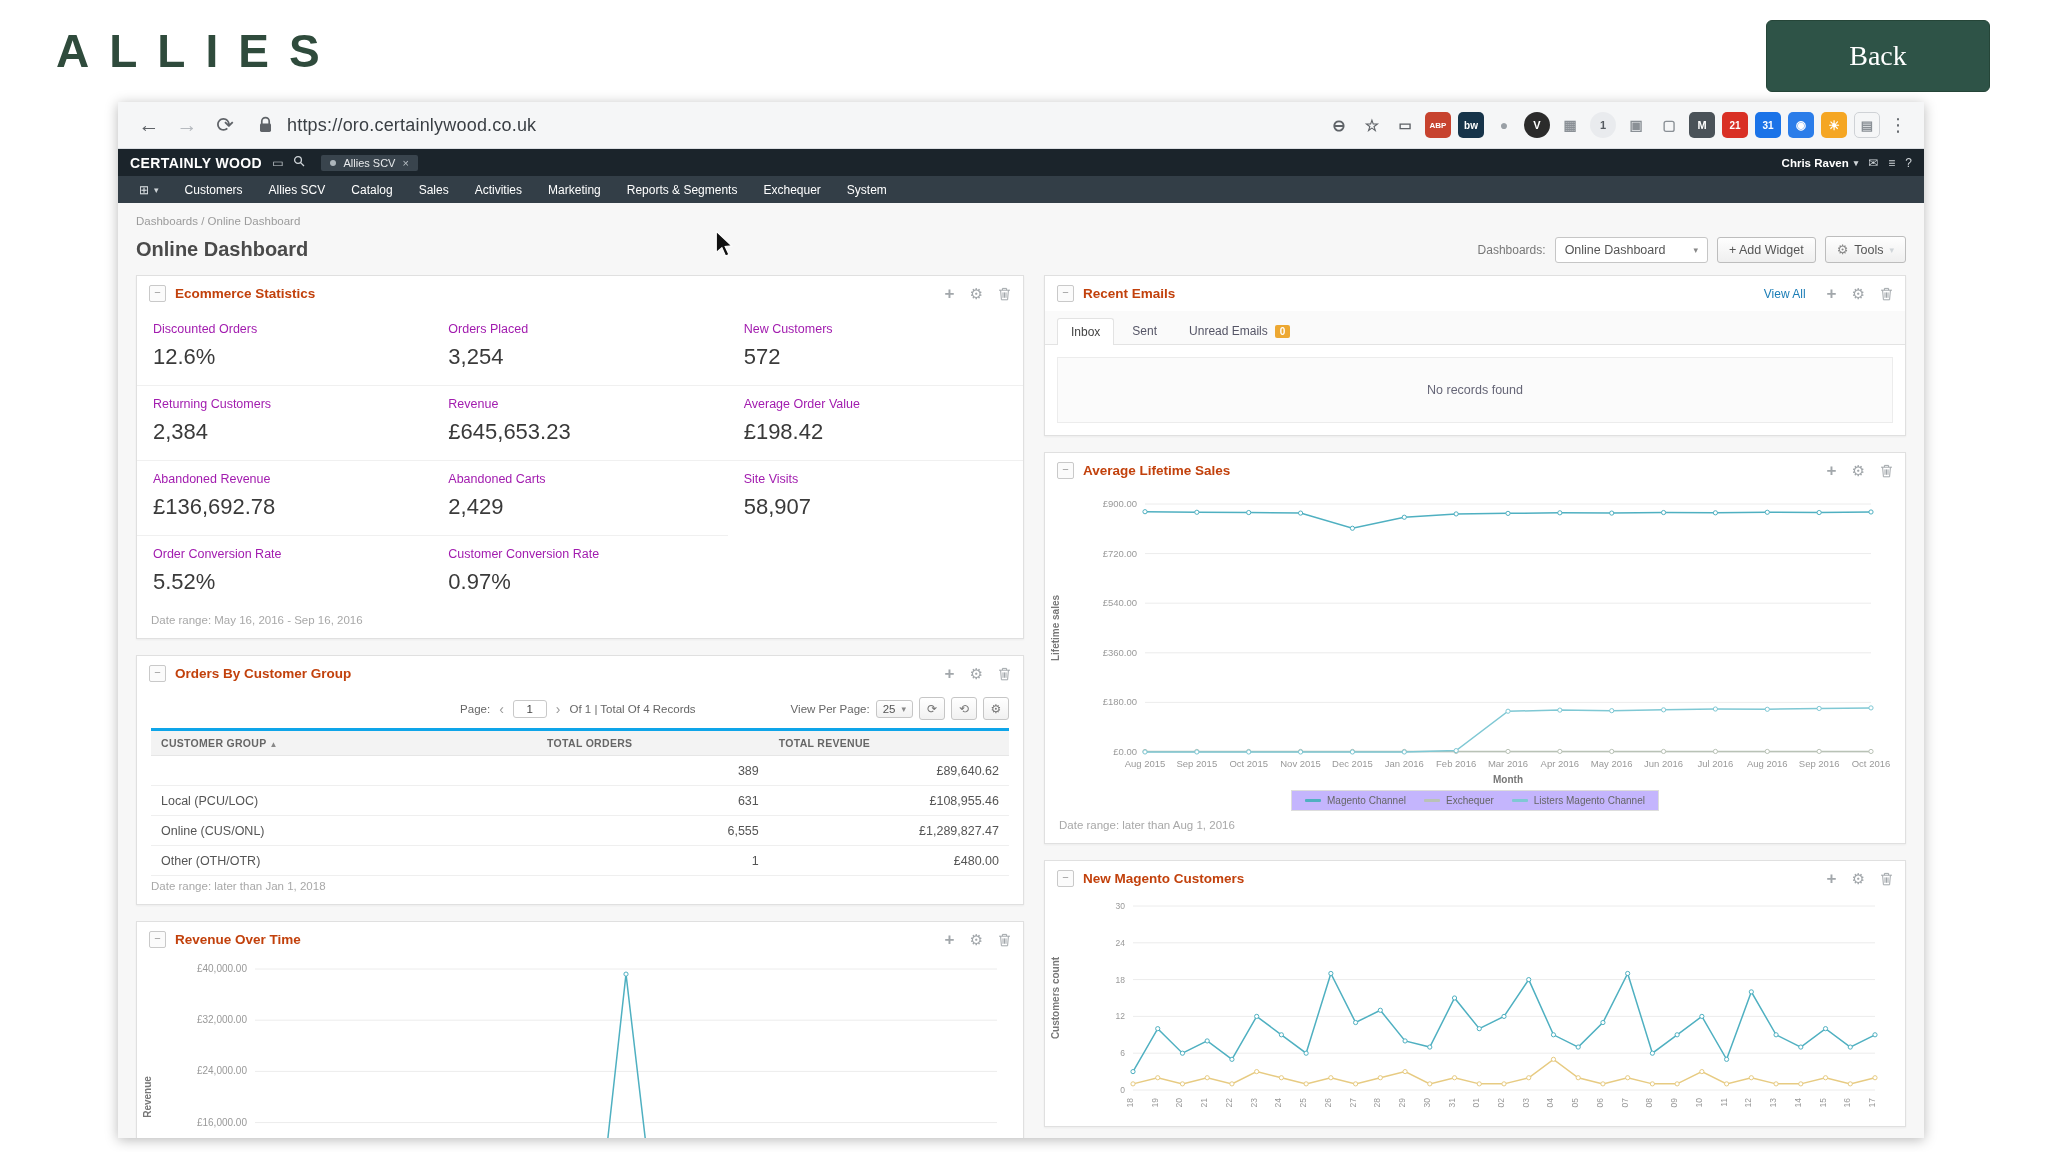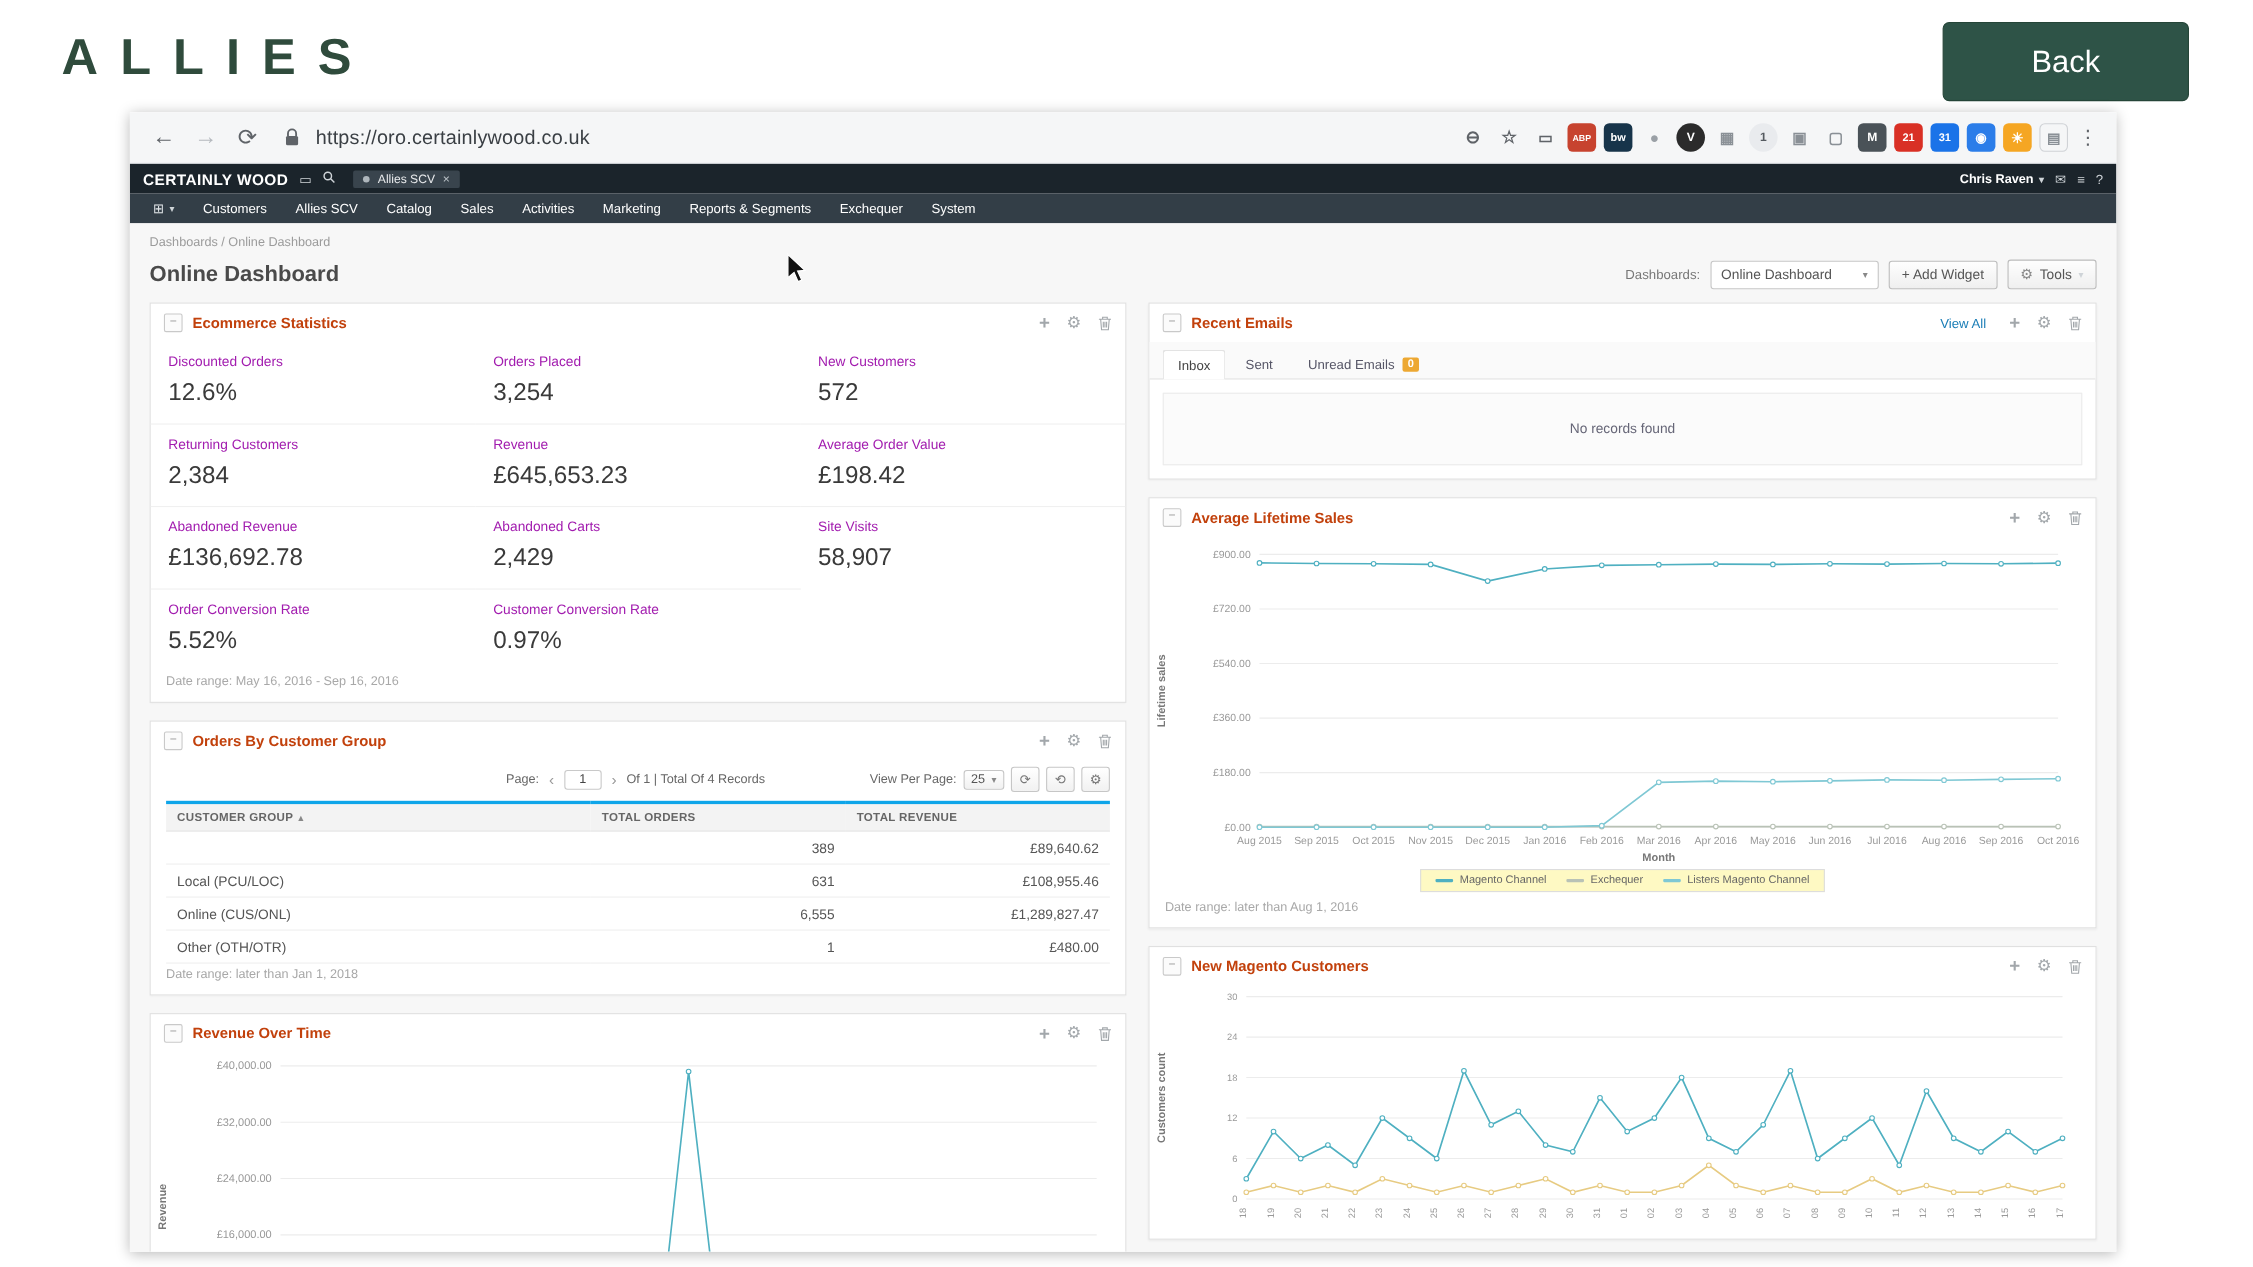--- a/index.html
+++ b/index.html
@@ -5,21 +5,21 @@
   html,body{margin:0;padding:0}
   body{width:2048px;height:1152px;background:#ffffff;position:relative;overflow:hidden;
        font-family:"Liberation Sans",sans-serif;color:#333}
   svg text{font-family:"Liberation Sans",sans-serif}
 
   
   .brand-logo{position:absolute;left:56px;top:24px;font-size:46px;font-weight:800;
               letter-spacing:20px;color:#2f4b3c}
   .back-btn{position:absolute;left:1766px;top:20px;width:224px;height:72px;background:#2e5347;
             color:#fff;font-size:28px;border:1px solid #254538;border-radius:6px;
-            font-family:Liberation Sans, sans-serif;cursor:pointer}
+            font-family:Liberation Serif, serif;cursor:pointer}
 
   
   .browser{position:absolute;left:118px;top:102px;width:1806px;height:1036px;background:#fff;
            box-shadow:0 2px 12px rgba(0,0,0,.28);overflow:hidden;display:flex;flex-direction:column}
   .toolbar{height:46px;background:#f5f6f7;border-bottom:1px solid #dcdfe3;display:flex;
            align-items:center;padding:0 16px;gap:8px;flex:0 0 auto}
   .tb-ico{font-size:21px;color:#5f6368;width:30px;text-align:center}
   .tb-ico.disabled{color:#b6babf}
   .padlock{display:flex;align-items:center;margin-left:10px}
   .url{font-size:18px;color:#3a3f44;margin-left:6px;letter-spacing:.2px}
@@ -104,21 +104,21 @@
   .num{text-align:right}
   th.c-group{width:45%} th.c-orders{width:27%} th.c-rev{width:28%}
   .sort{font-size:8px;color:#888;margin-left:3px}
 
   
   .chart{position:relative;width:100%}
   #chart-revenue{height:300px}
   #chart-avg{height:300px}
   #chart-new{height:230px}
   .legend-box{display:flex;justify-content:center;margin:2px 0 4px}
-  .legend-inner{display:inline-flex;gap:18px;border:1px solid #ddd;background:#fef9c3;
+  .legend-inner{display:inline-flex;gap:18px;border:1px solid #ddd;background:#c4b5fd;
                 padding:4px 13px;align-items:flex-end}
   .leg-item{display:flex;align-items:center;gap:6px;font-size:10px;color:#666}
   .leg-swatch{width:16px;height:3px;border-radius:1px}
 
   
   .tabs{display:flex;gap:4px;padding:6px 12px 0;border-bottom:1px solid #e3e3e3;background:#fafafa}
   .tab{font-size:12px;color:#556;padding:6px 13px;border:1px solid transparent;border-bottom:none;
        border-radius:3px 3px 0 0;display:flex;gap:7px;align-items:center}
   .tab.active{background:#fff;border-color:#e3e3e3;position:relative;top:1px;color:#444}
   .badge{background:#eda832;color:#fff;font-size:10px;border-radius:2px;padding:1px 5px;font-weight:bold}

